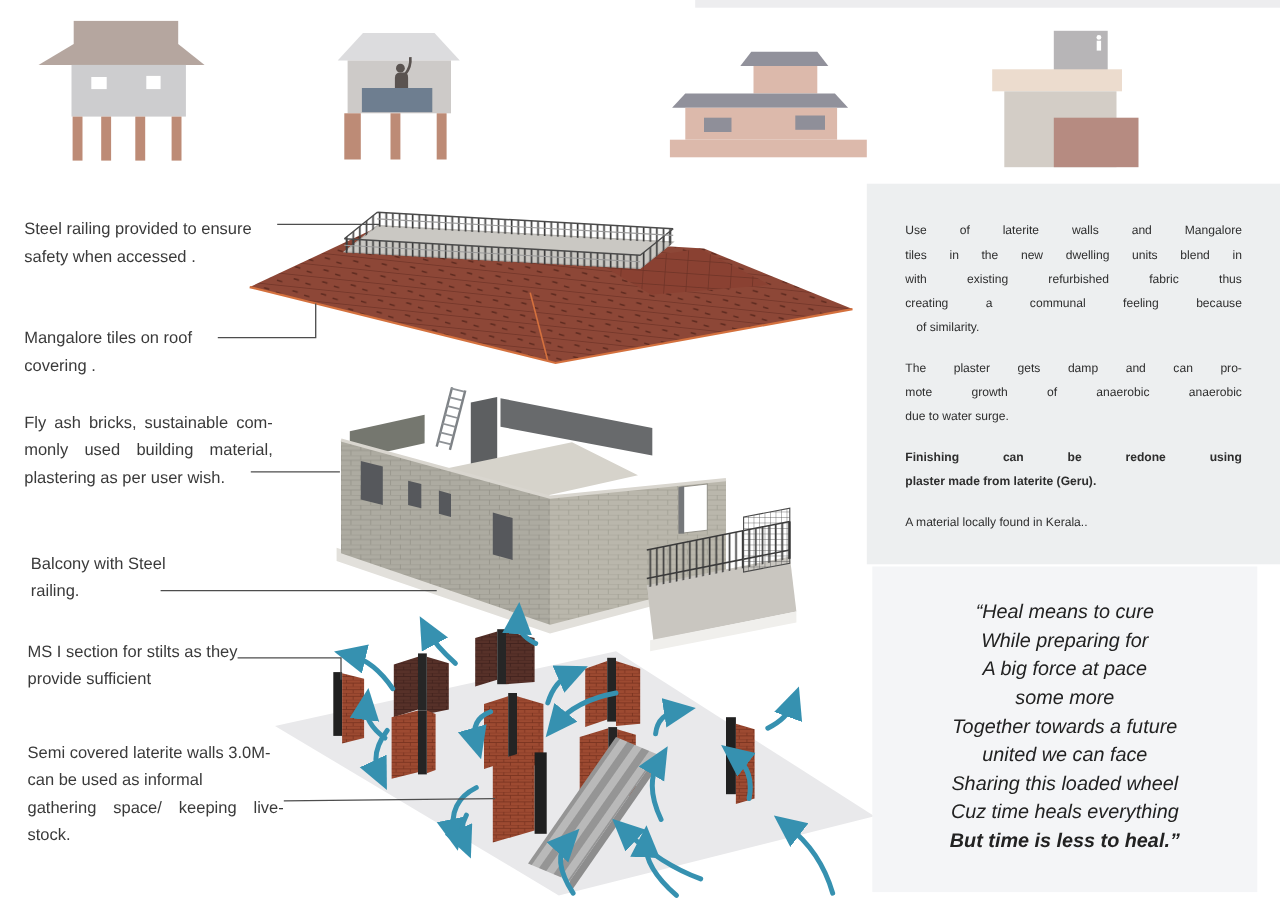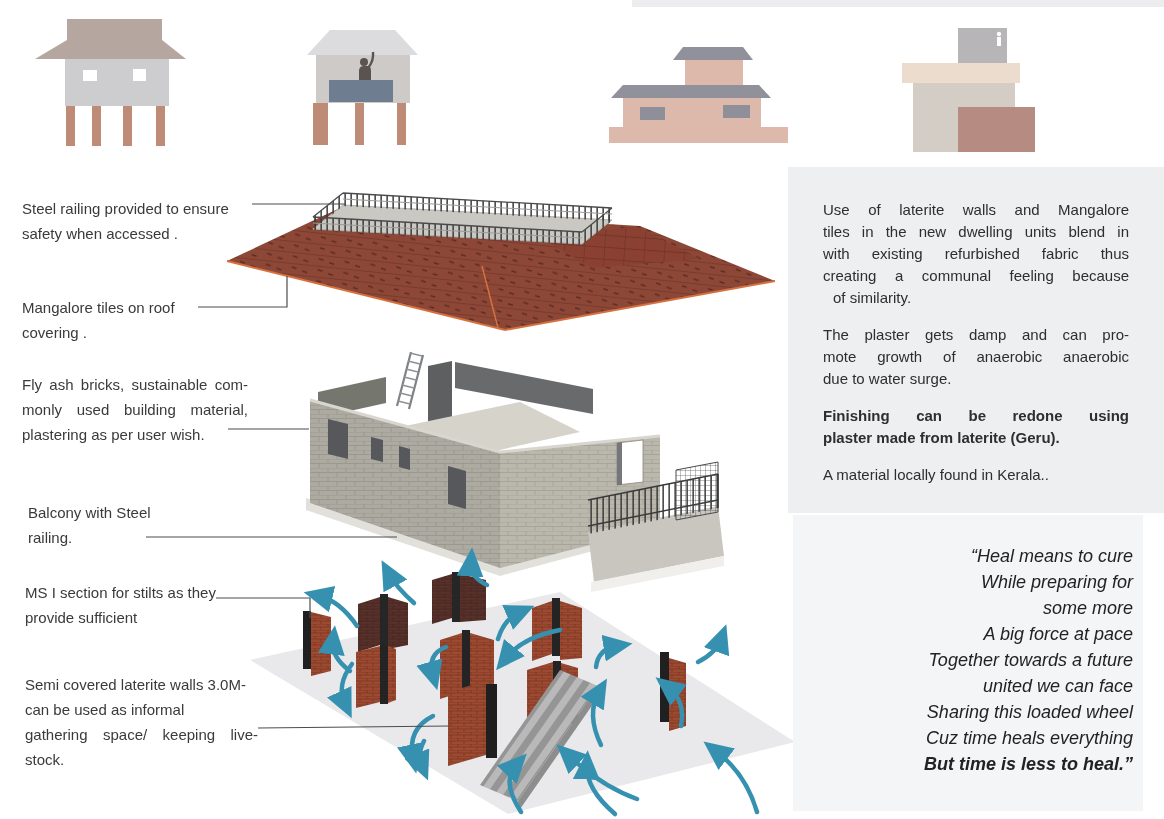--- a/index.html
+++ b/index.html
@@ -3,25 +3,25 @@
 <meta charset="utf-8">
 <style>
   html,body{margin:0;padding:0;background:#fff;}
   .sheet{position:relative;width:1164px;height:819px;background:#fff;overflow:hidden;
          font-family:"Liberation Sans",sans-serif;color:#333;}
   .gfx{position:absolute;left:0;top:0;}
   .lbl{position:absolute;font-size:15px;line-height:25px;color:#3a3a3a;}
   .lbl div{min-height:25px;}
   .j{text-align:justify;text-align-last:justify;}
   .panel{position:absolute;left:788px;top:167px;width:376px;height:346px;background:#edeff0;}
-  .panel .txt{position:absolute;left:35px;top:32px;width:306px;font-size:15px;line-height:22px;color:#2e2e2e;}
+  .panel .txt{position:absolute;left:35px;top:32px;width:306px;font-size:11px;line-height:22px;color:#2e2e2e;}
   .panel p{margin:0 0 15px 0;}
   .panel .bold{font-weight:bold;}
   .quote{position:absolute;left:793px;top:515px;width:350px;height:296px;background:#f4f5f7;}
-  .quote .txt{position:absolute;left:10px;top:28px;width:330px;text-align:right;
+  .quote .txt{position:absolute;left:10px;top:28px;width:330px;text-align:center;
               font-style:italic;font-size:18px;line-height:26px;color:#222;}
   .quote .last{font-weight:bold;}
 </style>
 </head>
 <body>
 
 <div class="sheet">
 
   <svg class="gfx" width="1164" height="819" viewBox="0 0 1164 819">
     <defs>
@@ -295,22 +295,22 @@
       <p>
         <span style="display:block;">A material locally found in Kerala..</span>
       </p>
     </div>
   </div>
 
   <div class="quote">
     <div class="txt">
       <span style="display:block;">“Heal means to cure</span>
       <span style="display:block;">While preparing for</span>
+      <span style="display:block;">A big force at pace</span>
       <span style="display:block;">some more</span>
-      <span style="display:block;">A big force at pace</span>
       <span style="display:block;">Together towards a future</span>
       <span style="display:block;">united we can face</span>
       <span style="display:block;">Sharing this loaded wheel</span>
       <span style="display:block;">Cuz time heals everything</span>
       <span class="last" style="display:block;">But time is less to heal.”</span>
     </div>
   </div>
 
 </div>
 

